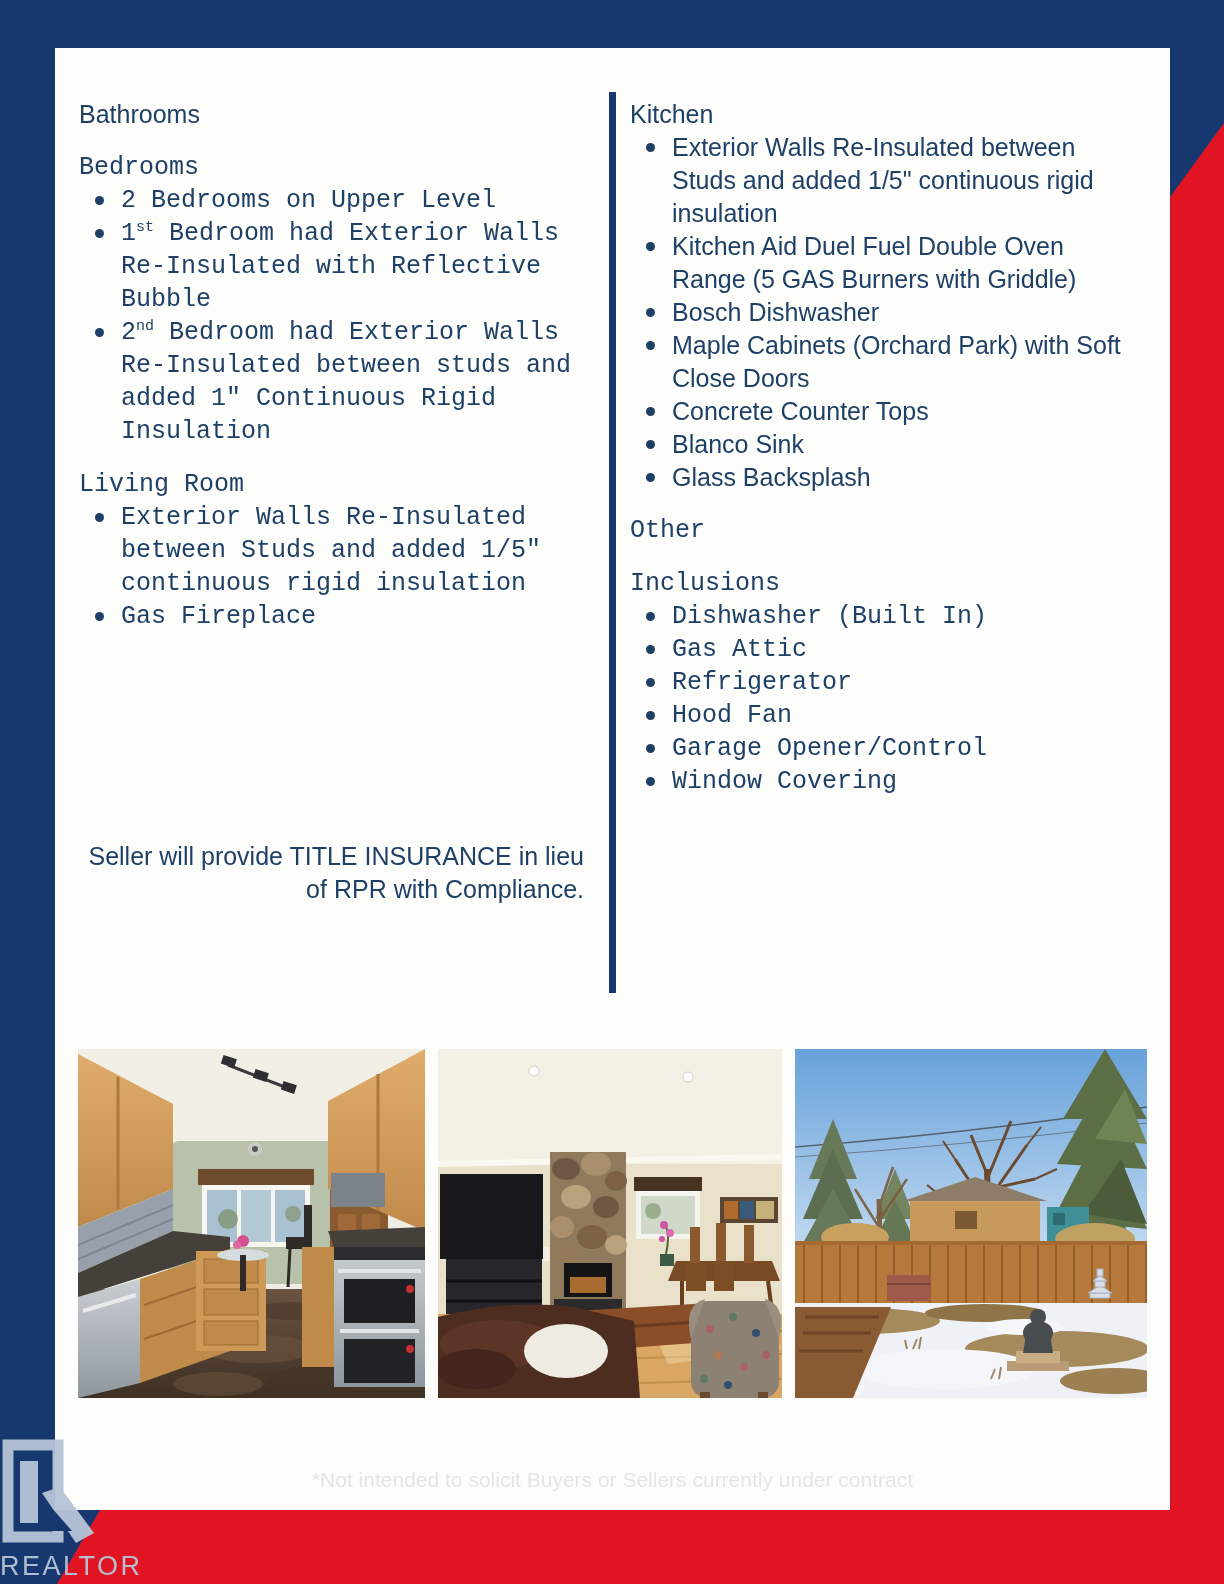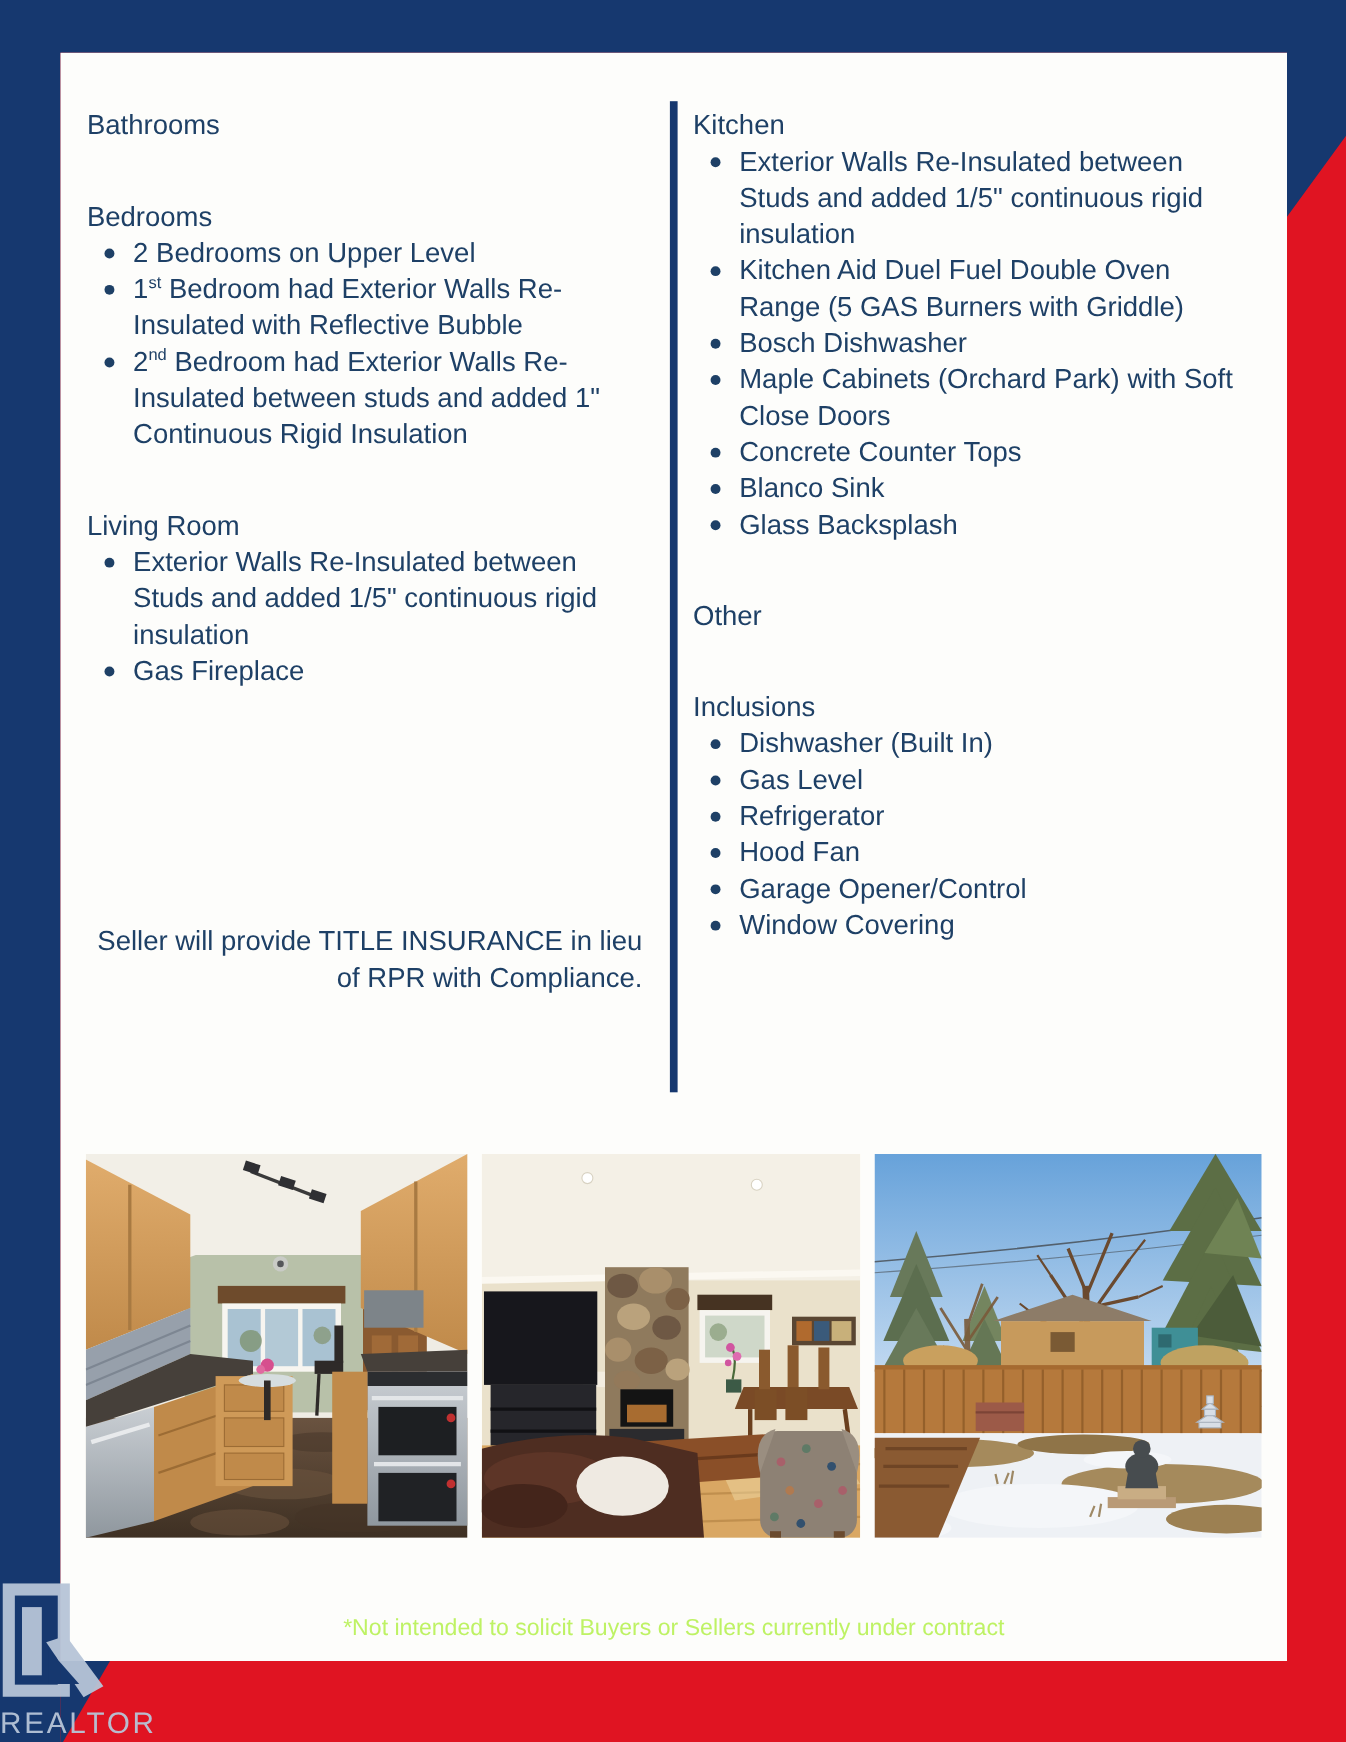--- a/index.html
+++ b/index.html
@@ -13,38 +13,38 @@
   svg.backdrop{position:absolute;left:0;top:0;}
   .content{
     position:absolute;left:55px;top:48px;width:1115px;height:1462px;
     color:#1e4066;
     border-radius:18px;
   }
   .col{position:absolute;top:50px;font-size:25px;line-height:33px;}
   .col-left{left:24px;width:505px;}
   .col-right{left:575px;width:500px;}
   .divider{position:absolute;left:554px;top:44px;width:7px;height:901px;background:#16386f;}
-  .section + .section{margin-top:50px;}
+  .section + .section{margin-top:20px;font-family:Liberation Mono, monospace;}
   .heading{font-weight:400;}
   ul.bullets{list-style:none;margin:0;padding:0;}
   ul.bullets li{position:relative;padding-left:42px;}
   ul.bullets li::before{
     content:"";position:absolute;left:16px;top:12px;width:9px;height:9px;
     border-radius:50%;background:#1e4066;
   }
   ul.bullets sup{font-size:60%;line-height:0;}
   .note{margin-top:33px;text-align:right;}
   .photos{
     position:absolute;left:23px;top:1001px;width:1069px;height:349px;
     display:flex;gap:13px;
   }
   .photo{height:349px;overflow:hidden;flex:0 0 auto;}
   .disclaimer{
     position:absolute;left:0;top:1415px;width:100%;
-    text-align:center;font-size:21px;line-height:33px;color:#bef264;
+    text-align:center;font-size:21px;line-height:33px;color:#e5e5e5;
   }
   .logo{position:absolute;left:0;top:1437px;width:140px;height:147px;opacity:.95;}
   .logo text{font-family:"Liberation Sans", sans-serif;}
 </style>
 </head>
 <body>
 
 <div class="page">
 
   <svg class="backdrop" width="1224" height="1584" viewBox="0 0 1224 1584">
@@ -95,21 +95,21 @@
             <li>Glass Backsplash</li>
           </ul>
         </div>
         <div class="section">
           <div class="heading">Other</div>
         </div>
         <div class="section">
           <div class="heading">Inclusions</div>
           <ul class="bullets">
             <li>Dishwasher (Built In)</li>
-            <li>Gas Level</li>
+            <li>Gas Attic</li>
             <li>Refrigerator</li>
             <li>Hood Fan</li>
             <li>Garage Opener/Control</li>
             <li>Window Covering</li>
           </ul>
         </div>
       </div>
 
     <div class="photos">
 

